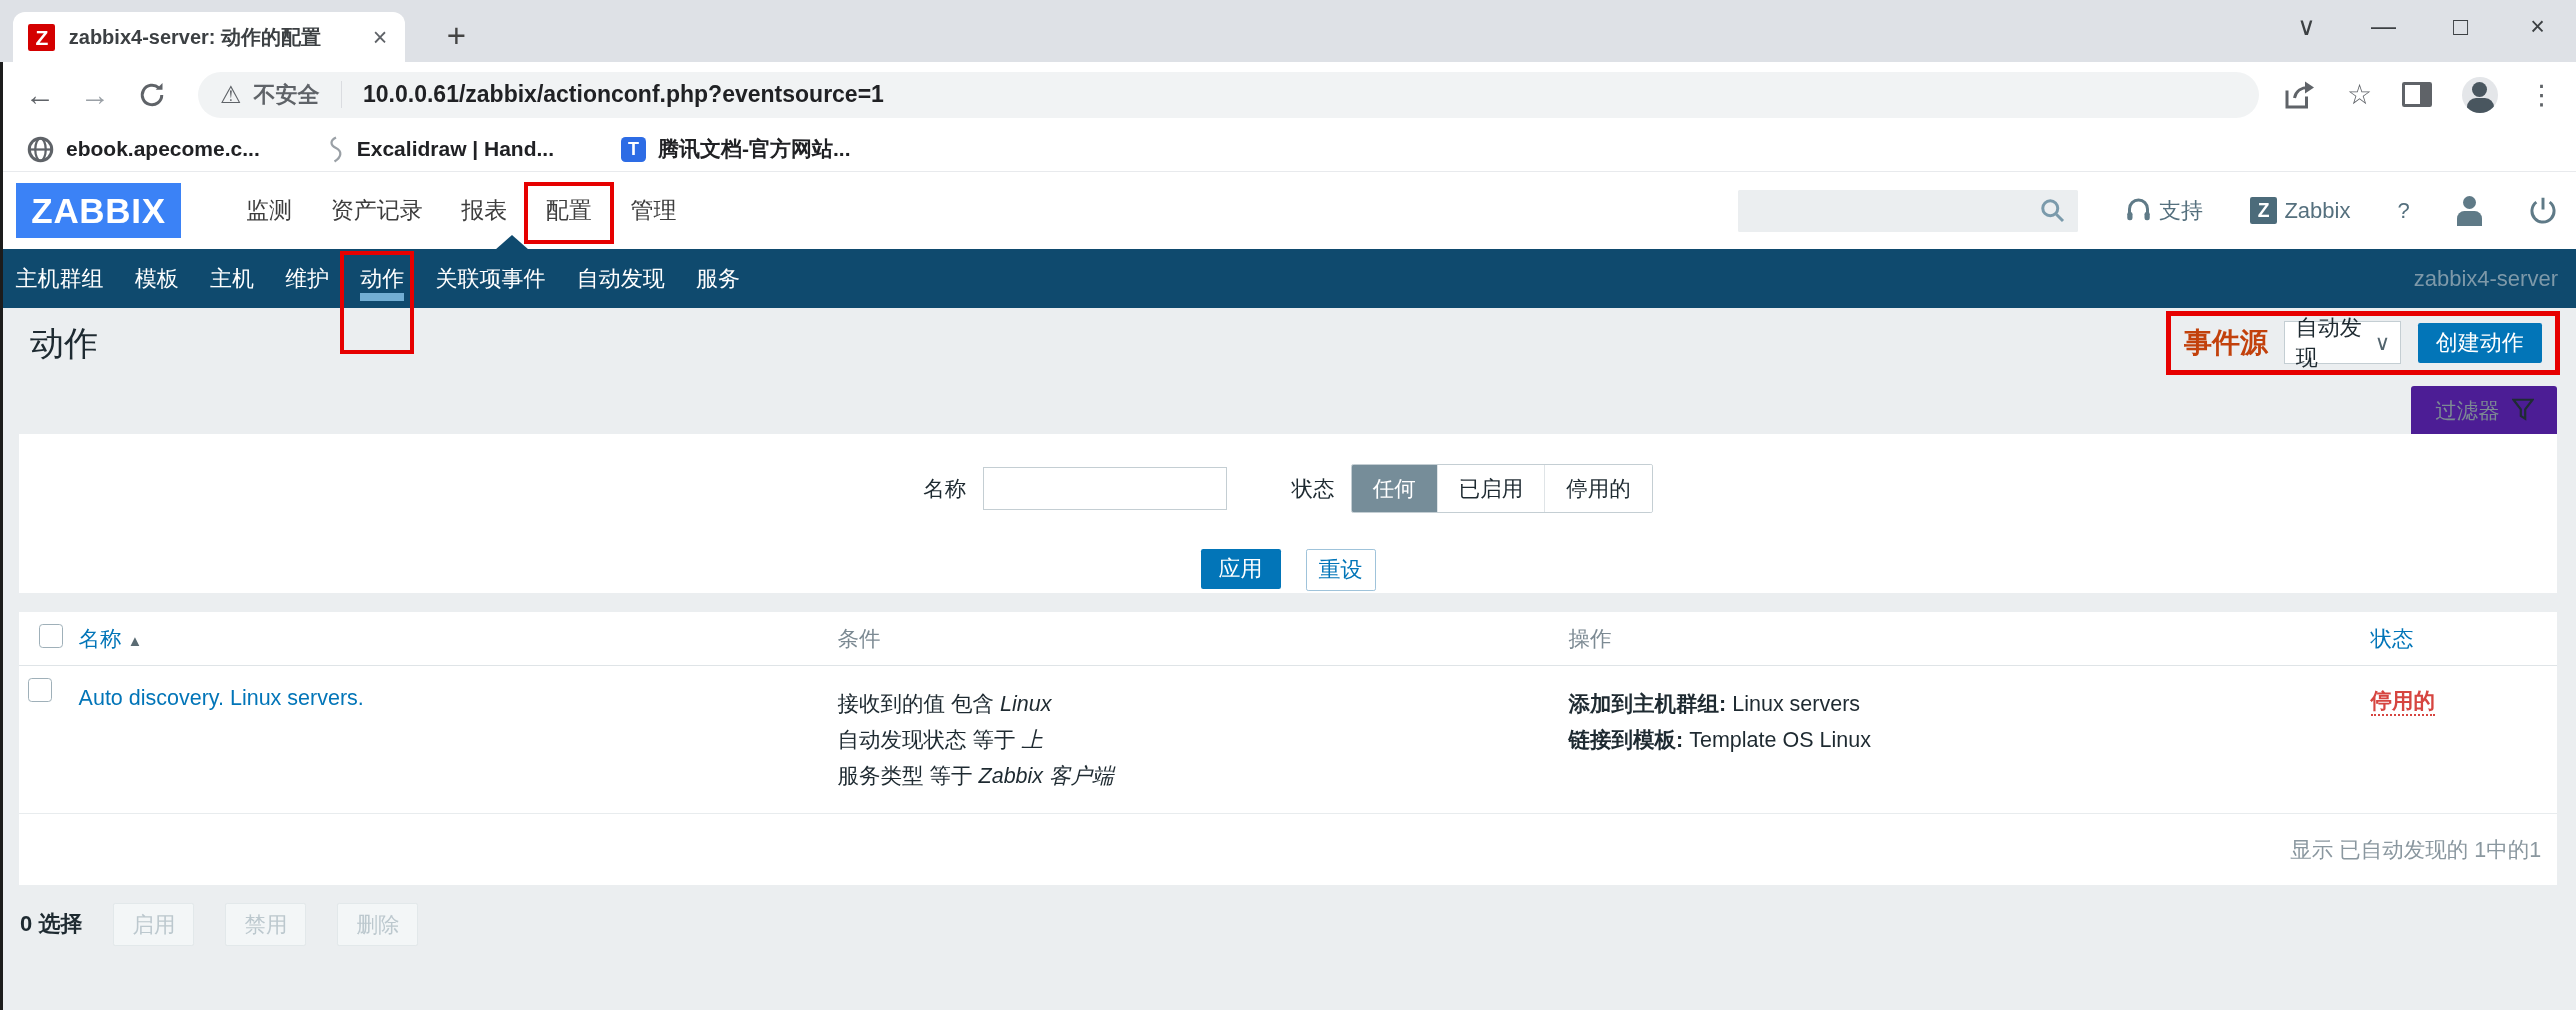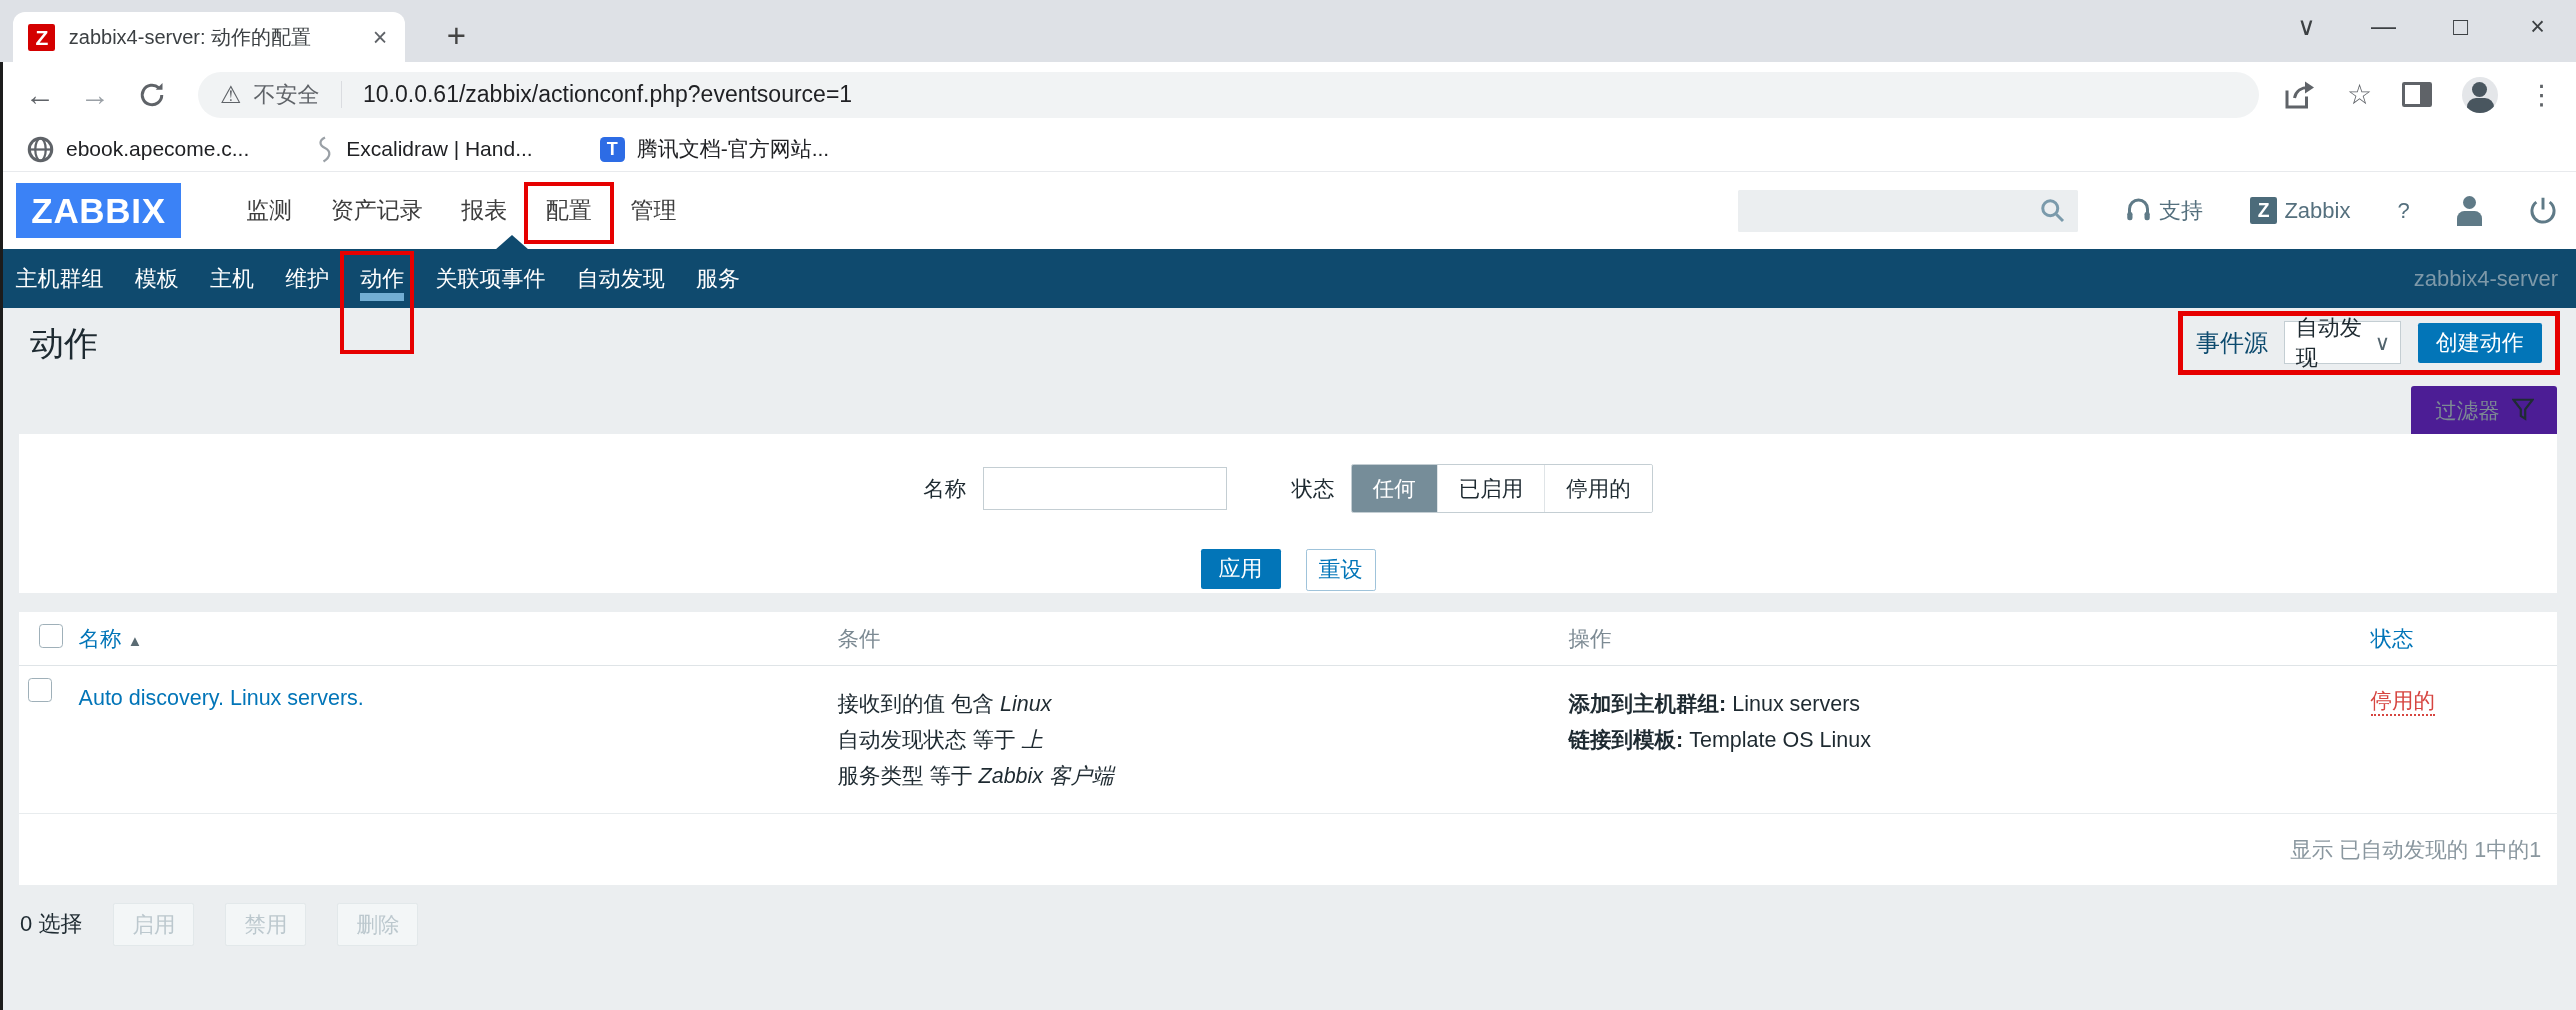--- a/index.html
+++ b/index.html
@@ -1,19 +1,19 @@
 <!DOCTYPE html>
 <html style="font-size:12px"><head>
 <meta charset="utf-8">
 <style>
   * { margin:0; padding:0; box-sizing:border-box; }
   html,body { width:2576px; height:1010px; }
   body { font-family:"Liberation Sans", sans-serif; background:#ebeef0; overflow:hidden; }
   #app { position:relative; width:2576px; height:1010px; }
-  .nowrap { white-space:nowrap; }
+  .nowrap { white-space:nowrap;font-weight:bold; }
 
   
   .tabstrip { position:relative; height:62px; background:#dee1e6; }
   .tab { position:absolute; left:13.4px; top:12px; width:392px; height:51px; background:#ffffff;
          border-radius:12px 12px 0 0; display:flex; align-items:center; padding:0 15px; gap:13.4px; }
   .favicon { width:27px; height:27px; background:#d40000; color:#fff; font-weight:bold;
              display:flex; align-items:center; justify-content:center; font-size:21px; border-radius:2.2px; flex:none;}
   .tab-title { font-size:20px; color:#3c4043; overflow:hidden; white-space:nowrap; flex:1; }
   .tab-close { font-size:25px; color:#5f6368; cursor:default; padding:0 3px; }
   .newtab { position:absolute; left:434px; top:13.4px; width:45px; height:45px; display:flex; align-items:center;
@@ -74,21 +74,21 @@
   .znav-item.active .underline { position:absolute; left:15.6px; right:15.6px; bottom:6.7px; height:8.2px; background:#72aed3; }
   .anno-act { left:-4.5px; top:1.5px; width:74px; height:103px; }
   .znav-server { position:absolute; right:18px; font-size:22px; color:#7e99a9; }
 
   
   .titlerow { height:71px; position:relative; display:flex; align-items:center; }
   .ptitle { font-size:34px; color:#1e2a31; margin-left:30px; }
   .title-controls { position:absolute; right:16.3px; top:3px; display:flex; align-items:center; gap:16.3px;
                     padding:10.4px 18px; }
   .anno-ev { left:0; top:0; right:0; bottom:0; }
-  .evlabel { font-size:24px; color:#0c4a6e; }
+  .evlabel { font-size:28px; color:#c2410c; }
   .evselect { width:117px; height:43px; background:#fff; border:1.5px solid #c4ced3; display:flex;
               align-items:center; justify-content:space-between; padding:0 10.4px; font-size:22px; color:#1e2a31; }
   .evchev { color:#52646d; font-size:21px; }
   .btn-blue { background:#0275b8; color:#fff; font-size:22px; border:none; height:40px; padding:0 18px;
               border-radius:2.2px; display:flex; align-items:center; justify-content:center; }
 
   
   .filtertabrow { height:55px; position:relative; }
   .filtertab { position:absolute; right:18.6px; bottom:0; width:146px; height:48px; background:#4c1d95;
                border-radius:3px 3px 0 0; display:flex; align-items:center; justify-content:center; gap:12px;

